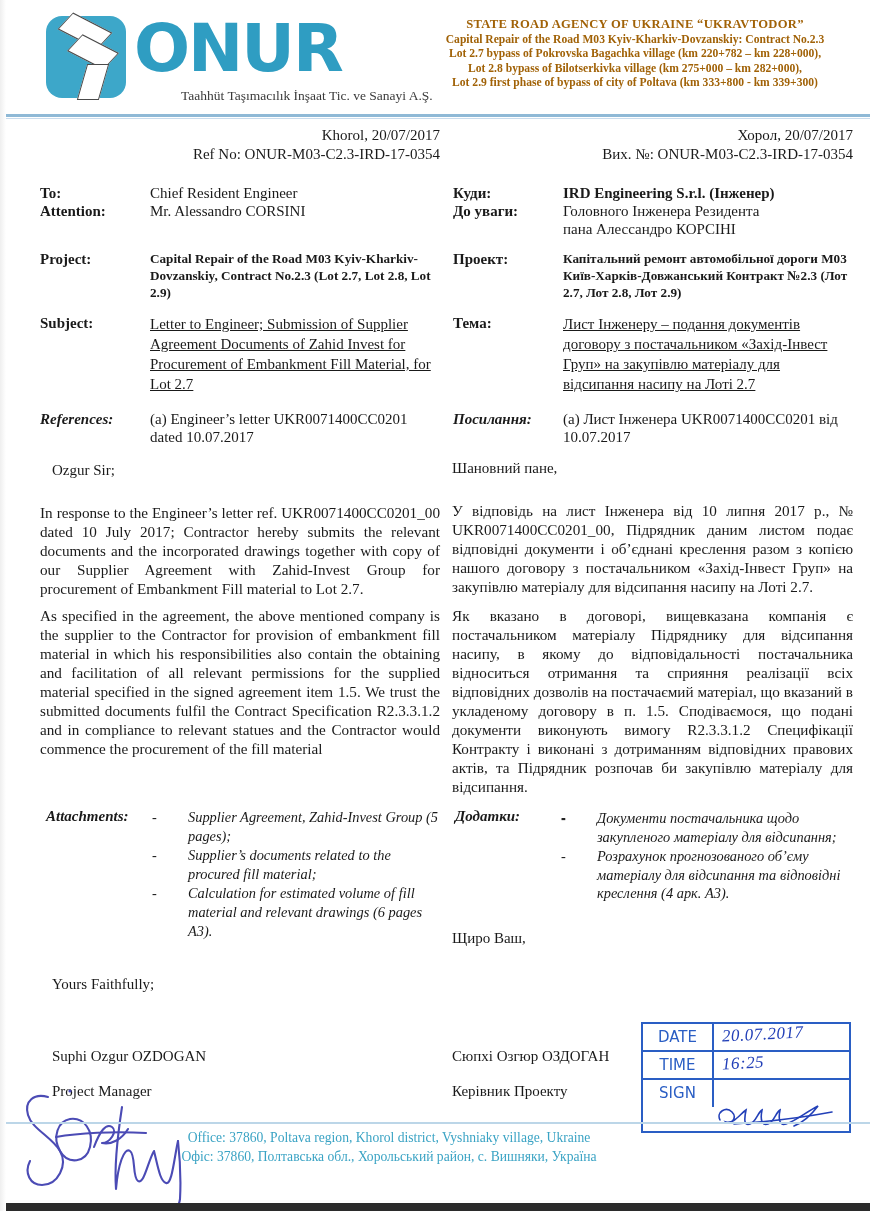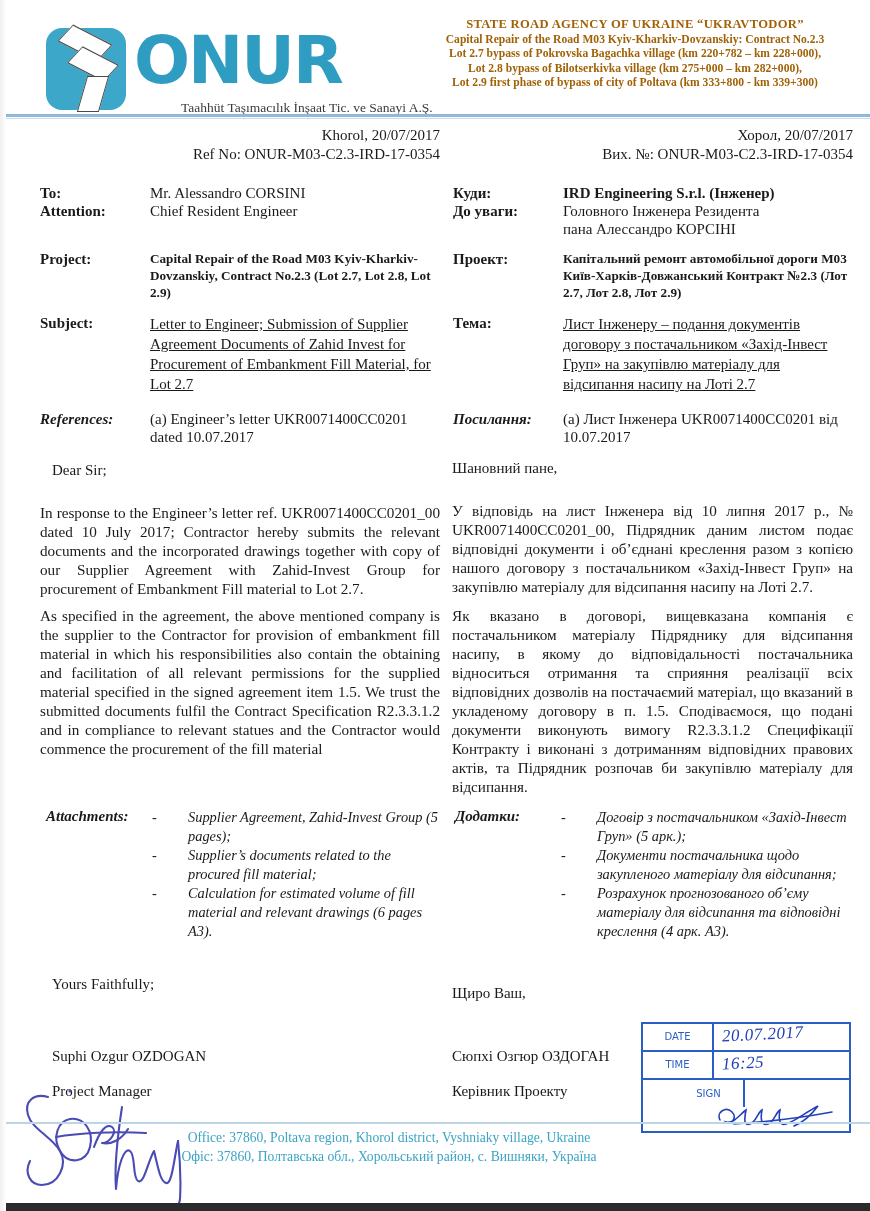--- a/index.html
+++ b/index.html
@@ -22,21 +22,21 @@
 
   
   .header {
     position: absolute;
     left: 0; top: 0;
     width: 870px;
     height: 118px;
   }
   .logo-wrap {
     position: absolute;
-    left: 46px; top: 28px;
+    left: 46px; top: 16px;
     width: 330px;
     height: 92px;
   }
   .logo-mark {
     position: absolute;
     left: 0; top: 0;
     width: 80px; height: 82px;
     background: #3da7c9;
     border-radius: 16px;
   }
@@ -225,29 +225,29 @@
     font-size: 13px;
     border-bottom: 2px solid #2a5ec4;
     white-space: nowrap;
     overflow: hidden;
   }
   .stamp .st-row {
     height: 26px;
     border-bottom: 2px solid #2a5ec4;
     position: relative;
   }
-  .stamp .st-row.last { border-bottom: none; height: 27px; margin-left: 31px; }
+  .stamp .st-row.last { border-bottom: none; height: 27px; }
   .stamp .st-key {
     position: absolute;
     left: 0; top: 0;
     width: 69px;
     height: 100%;
     line-height: 26px;
     text-align: center;
-    font-size: 10px;
+    font-size: 15px;
     border-right: 2px solid #2a5ec4;
   }
   .stamp .st-val {
     position: absolute;
     left: 71px; top: 0;
     right: 0; height: 100%;
     line-height: 26px;
     font-size: 17px;
     font-style: italic;
     font-family: "Liberation Serif", serif;
@@ -327,22 +327,22 @@
   <div class="refline right">
     <div>Хорол, 20/07/2017</div>
     <div>Вих. №: ONUR-M03-C2.3-IRD-17-0354</div>
   </div>
 
   <div class="row" style="top:184px;">
     <div class="col l">
       <div class="fld-label">To:</div>
       <div class="fld-label" style="top:18px;">Attention:</div>
       <div class="fld-body ind">
+        <div>Chief Resident Engineer</div>
         <div>Mr. Alessandro CORSINI</div>
-        <div>Chief Resident Engineer</div>
       </div>
     </div>
     <div class="col r">
       <div class="fld-label">Куди:</div>
       <div class="fld-label" style="top:18px;">До уваги:</div>
       <div class="fld-body indr">
         <div class="b-bold">IRD Engineering S.r.l. (Інженер)</div>
         <div>Головного Інженера Резидента</div>
         <div>пана Алессандро КОРСІНІ</div>
       </div>
@@ -375,21 +375,21 @@
     <div class="col l">
       <div class="fld-label ital">References:</div>
       <div class="fld-body ind">(a) Engineer’s letter UKR0071400CC0201 dated 10.07.2017</div>
     </div>
     <div class="col r">
       <div class="fld-label ital">Посилання:</div>
       <div class="fld-body indr">(a) Лист Інженера UKR0071400CC0201 від 10.07.2017</div>
     </div>
   </div>
 
-  <div class="salut" style="left:52px; top:462px;">Dear Sir;</div>
+  <div class="salut" style="left:52px; top:462px;">Ozgur Sir;</div>
   <div class="salut" style="left:452px; top:460px;">Шановний пане,</div>
 
   <div class="para l" style="top:503px;">In response to the Engineer’s letter ref. UKR0071400CC0201_00 dated 10 July 2017; Contractor hereby submits the relevant documents and the incorporated drawings together with copy of our Supplier Agreement with Zahid-Invest Group for procurement of Embankment Fill material to Lot 2.7.</div>
   <div class="para l" style="top:606px;">As specified in the agreement, the above mentioned company is the supplier to the Contractor for provision of embankment fill material in which his responsibilities also contain the obtaining and facilitation of all relevant permissions for the supplied material specified in the signed agreement item 1.5. We trust the submitted documents fulfil the Contract Specification R2.3.3.1.2 and in compliance to relevant statues and the Contractor would commence the procurement of the fill material</div>
 
   <div class="para r" style="top:501px;">У відповідь на лист Інженера від 10 липня 2017 р., № UKR0071400CC0201_00, Підрядник даним листом подає відповідні документи і об’єднані креслення разом з копією нашого договору з постачальником «Захід-Інвест Груп» на закупівлю матеріалу для відсипання насипу на Лоті 2.7.</div>
   <div class="para r" style="top:606px;">Як вказано в договорі, вищевказана компанія є постачальником матеріалу Підряднику для відсипання насипу, в якому до відповідальності постачальника відноситься отримання та сприяння реалізації всіх відповідних дозволів на постачаємий матеріал, що вказаний в укладеному договору в п. 1.5. Сподіваємося, що подані документи виконують вимогу R2.3.3.1.2 Специфікації Контракту і виконані з дотриманням відповідних правових актів, та Підрядник розпочав би закупівлю матеріалу для відсипання.</div>
 
   <div class="attach-label" style="left:46px; top:808px;">Attachments:</div>
   <div class="attach-list" style="left:152px; top:808px; width:290px;">
@@ -404,34 +404,33 @@
     <div class="item">
       <span class="dash">-</span>
       <span>Calculation for estimated volume of fill material and relevant drawings (6 pages A3).</span>
     </div>
   </div>
 
   <div class="attach-label" style="left:455px; top:808px;">Додатки:</div>
   <div class="attach-list" style="left:561px; top:808px; width:292px;">
     <div class="item">
       <span class="dash">-</span>
-      <span>Договір з постачальником «Захід-Інвест Груп» (5 арк.);</span>
     </div>
     <div class="item">
       <span class="dash">-</span>
       <span>Документи постачальника щодо закупленого матеріалу для відсипання;</span>
     </div>
     <div class="item">
       <span class="dash">-</span>
       <span>Розрахунок прогнозованого об’єму матеріалу для відсипання та відповідні креслення (4 арк. А3).</span>
     </div>
   </div>
 
   <div class="closing" style="left:52px; top:975px;">Yours Faithfully;</div>
-  <div class="closing" style="left:452px; top:984px;">Щиро Ваш,</div>
+  <div class="closing" style="left:452px; top:929px;">Щиро Ваш,</div>
 
   <div class="closing" style="left:52px; top:1047px;">Suphi Ozgur OZDOGAN</div>
   <div class="closing" style="left:52px; top:1082px;">Project Manager</div>
 
   <div class="closing" style="left:452px; top:1047px;">Сюпхі Озгюр ОЗДОГАН</div>
   <div class="closing" style="left:452px; top:1082px;">Керівник Проекту</div>
 
   <svg class="sig-svg" viewBox="0 0 215 120">
     <g fill="none" stroke="#4b4bb5" stroke-width="2.1" stroke-linecap="round" stroke-linejoin="round">
       <path d="M30 12 C16 8, 6 16, 10 30 C14 44, 34 52, 42 66 C50 80, 40 100, 24 100 C12 100, 6 88, 12 76"></path>

